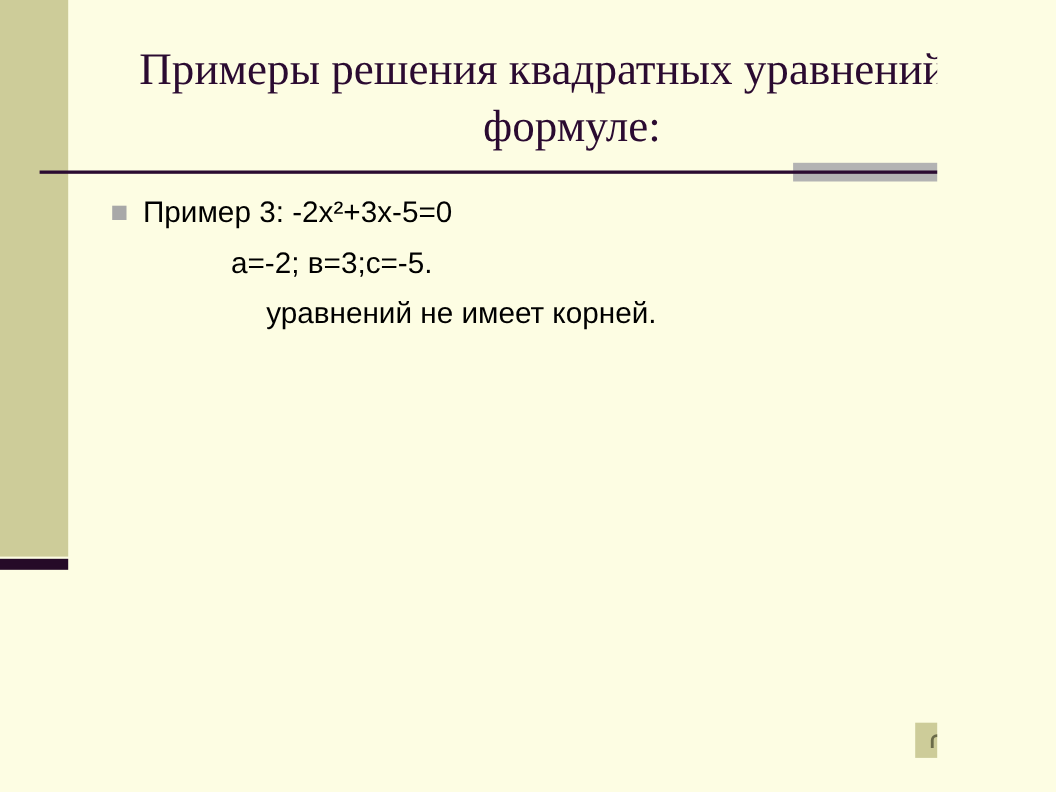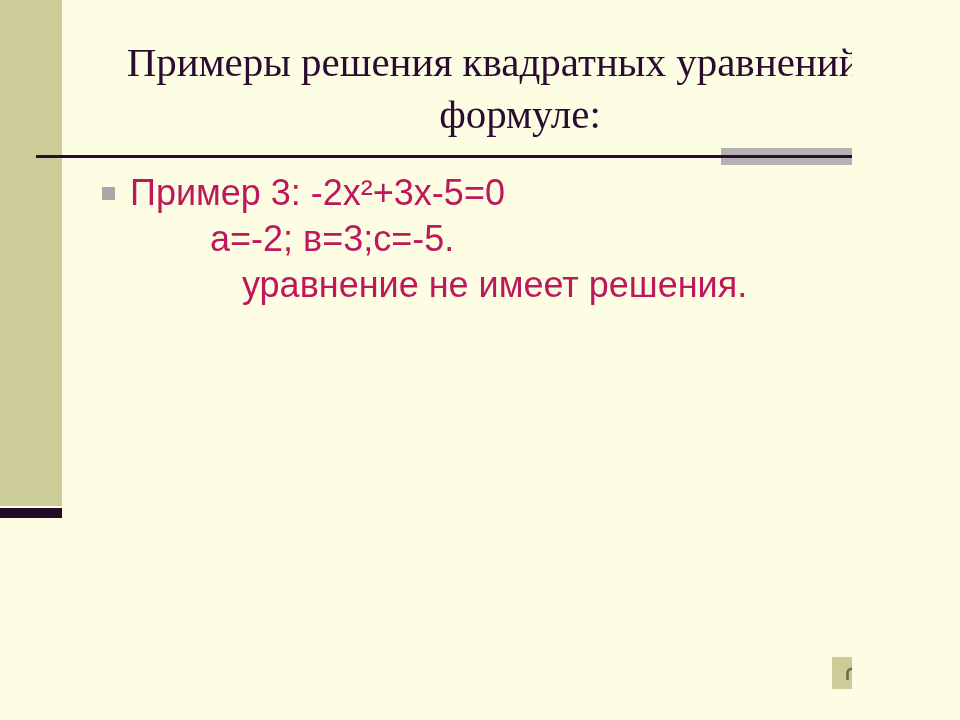--- a/index.html
+++ b/index.html
@@ -75,22 +75,22 @@
     height: 3px;
     background: #2b0b31;
   }
 
   
   .body-block {
     position: absolute;
     left: 100px;
     top: 176px;
     width: 780px;
-    color: #be185d;
-    font-size: 36px;
+    color: #000000;
+    font-size: 27px;
     line-height: 34px;
   }
 
   .bullet-row {
     position: relative;
     padding-left: 30px;
     margin-bottom: 12px;
   }
   .bullet-marker {
     position: absolute;
@@ -151,21 +151,21 @@
   <div class="body-block">
 
     <div class="bullet-row">
       <span class="bullet-marker"></span>
       <span class="bullet-text">Пример 3: -2x²+3x-5=0</span>
     </div>
 
     <div class="indent-line">a=-2; в=3;с=-5.</div>
 
 
-    <div class="wrap-line">уравнение не имеет решения.</div>
+    <div class="wrap-line">уравнений не имеет корней.</div>
 
   </div>
 
   <div class="nav-group">
 
     <div class="nav-btn">
       <span>
         <svg width="22" height="22" viewBox="0 0 22 22">
           <path d="M5.5 18 L5.5 11 A4.2 4.2 0 0 1 14 11 L14 7" fill="none" stroke="#6b6b4a" stroke-width="2.6" stroke-linecap="butt"></path>
           <path d="M14 3.2 L17.6 8.4 L10.4 8.4 Z" fill="#6b6b4a"></path>

